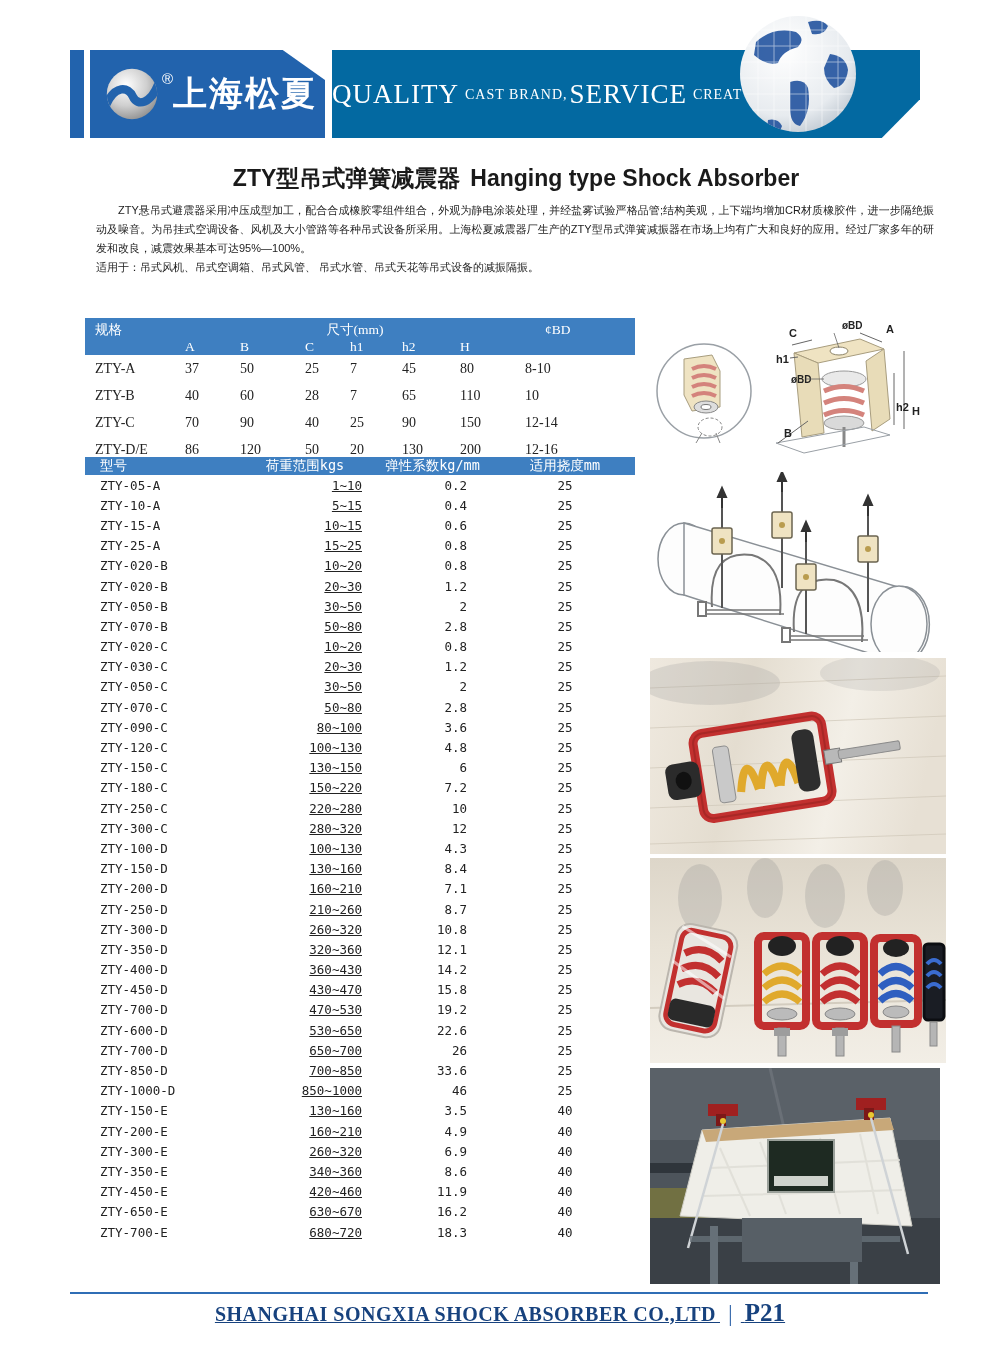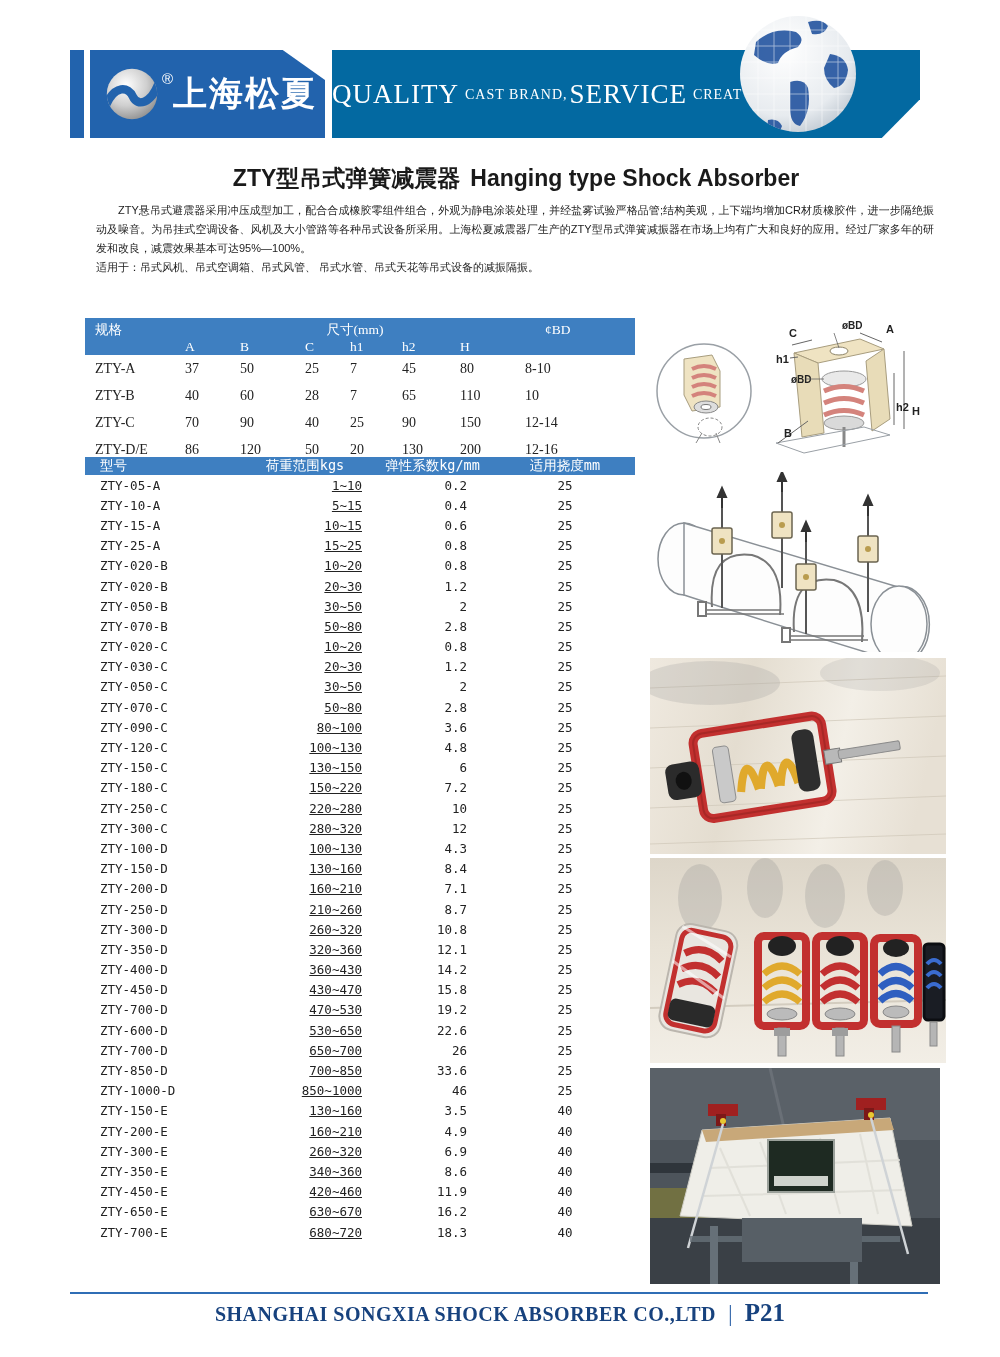--- a/index.html
+++ b/index.html
@@ -60,21 +60,21 @@
   #fig-diagram { left:646px; top:315px; width:302px; height:145px; }
   #fig-pipe    { left:646px; top:472px; width:312px; height:180px; }
   #fig-photo1  { left:650px; top:658px; width:296px; height:196px; }
   #fig-photo2  { left:650px; top:858px; width:296px; height:205px; }
   #fig-photo3  { left:650px; top:1068px; width:290px; height:216px; }
   .fig svg { display:block; width:100%; height:100%; }
 
   
   .footer-line { position:absolute; left:70px; top:1292px; width:858px; height:2px; background:#2f6db5; }
   .footer { position:absolute; left:0; top:1299px; width:100%; text-align:center;
-            color:#17427e; font-family:"Liberation Serif", serif; font-weight:bold; }
+            color:#17427e; font-family:"Liberation Serif", serif; font-weight:bold;text-decoration:underline; }
   .footer .co { font-size:20px; letter-spacing:0.5px; }
   .footer .sep { font-size:24px; font-weight:normal; color:#3f6fae; margin:0 8px; }
   .footer .pg { font-size:25px; }
 </style>
 </head>
 <body>
 
 <div class="page">
 
   <div class="hdr-bar"></div>

